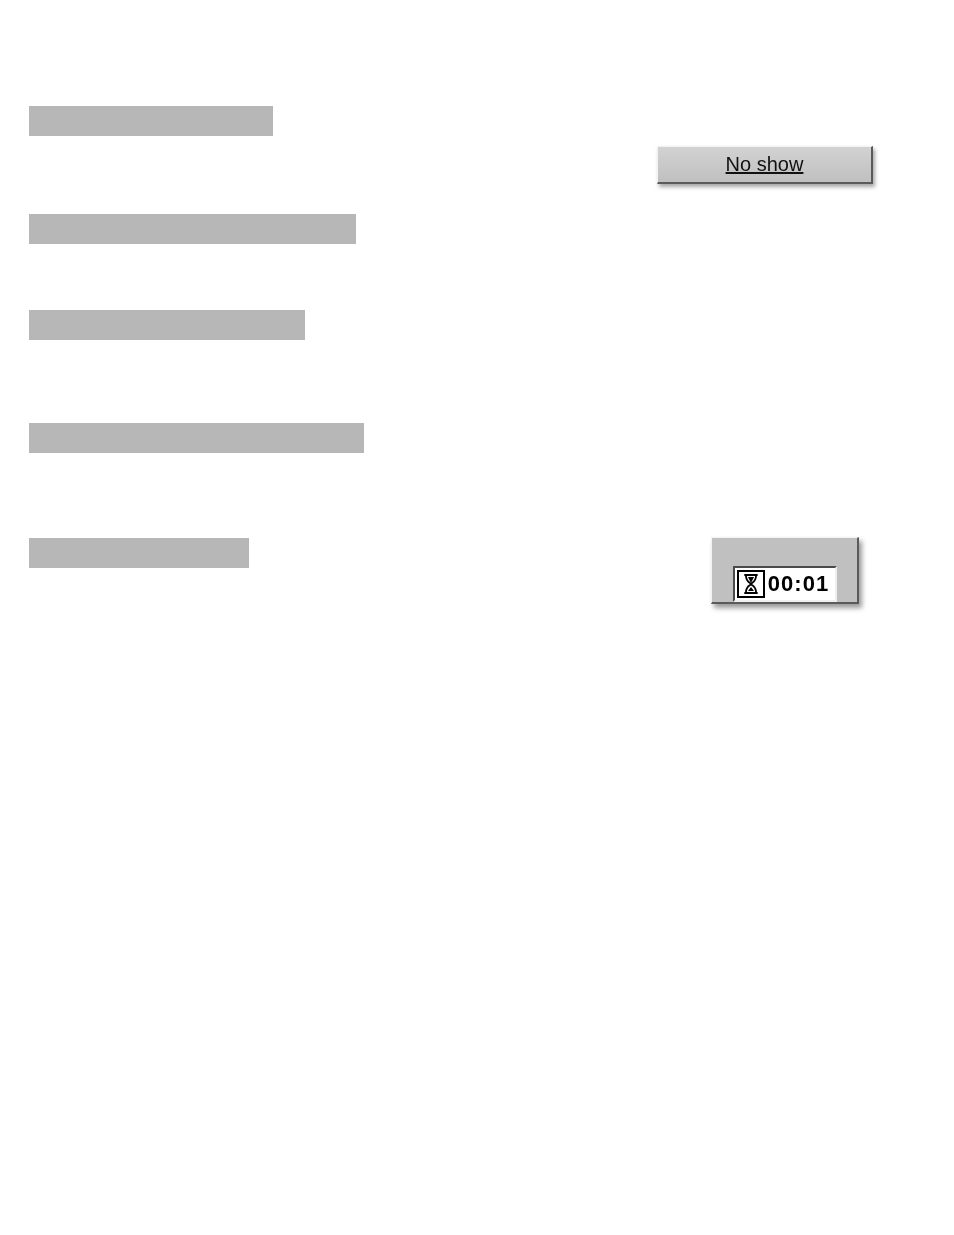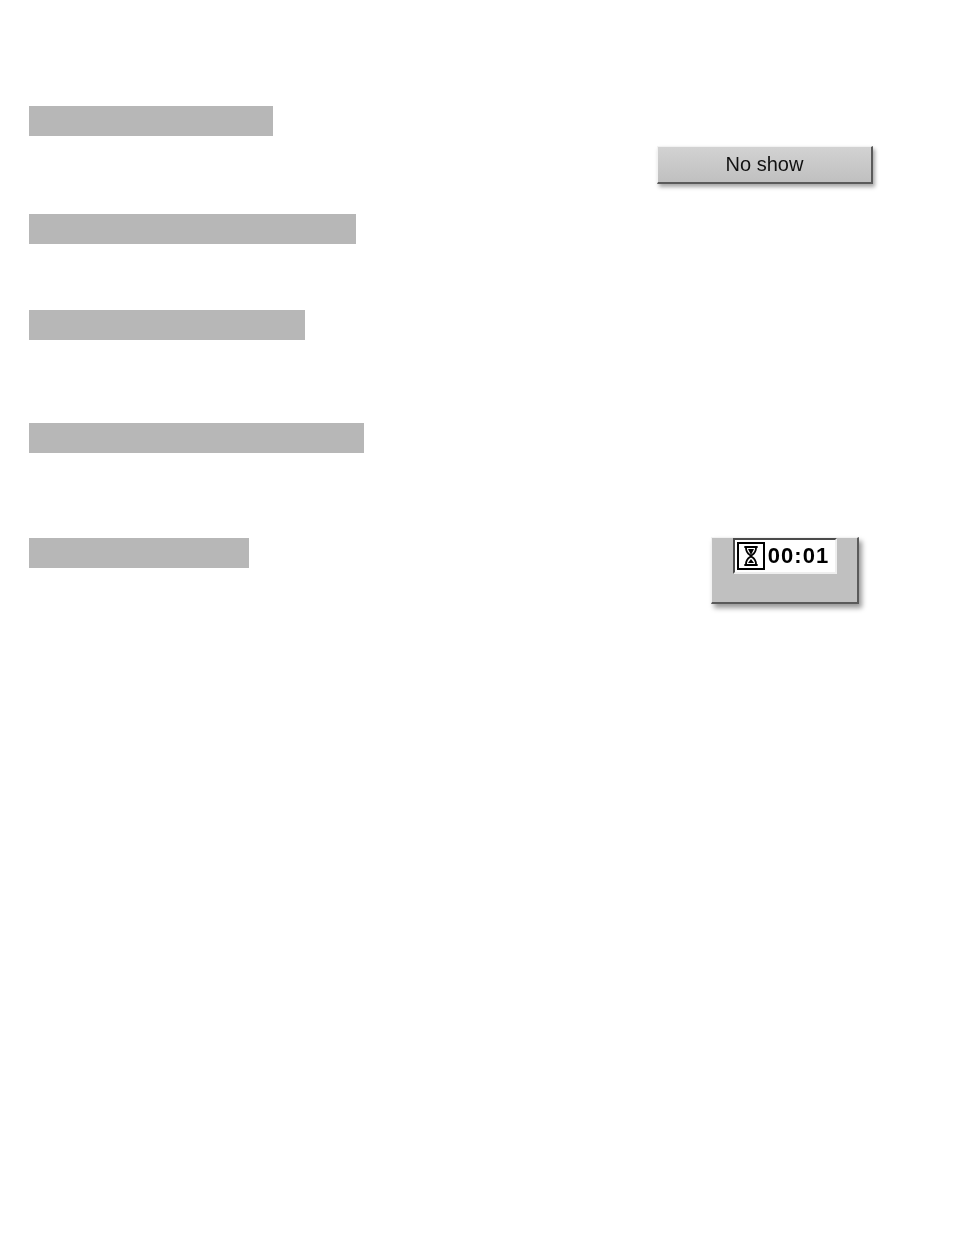--- a/index.html
+++ b/index.html
@@ -23,36 +23,37 @@
       border-right: 2px solid #5a5a5a;
       border-bottom: 2px solid #5a5a5a;
       display: flex;
       align-items: center;
       justify-content: center;
       font-size: 20px;
       color: #111;
       box-shadow: 2px 3px 4px rgba(0,0,0,0.35);
       cursor: pointer;
       user-select: none;
+      text-decoration: underline;
     }
     .btn-no-show  { left: 657px; top: 146px; }
     .btn-normal   { left: 659px; top: 450px; }
 
     .timer-panel {
       position: absolute;
       left: 711px; top: 537px;
       width: 148px; height: 67px;
       background: #c0c0c0;
       border-top: 1px solid #f2f2f2;
       border-left: 1px solid #f2f2f2;
       border-right: 2px solid #5a5a5a;
       border-bottom: 2px solid #5a5a5a;
       box-shadow: 3px 4px 5px rgba(0,0,0,0.4);
       display: flex;
-      align-items: flex-start;
+      align-items: flex-end;
       justify-content: center;
     }
     .timer-inner {
       width: 104px; height: 36px;
       background: #ffffff;
       border-top: 2px solid #4a4a4a;
       border-left: 2px solid #4a4a4a;
       border-right: 2px solid #efefef;
       border-bottom: 2px solid #efefef;
       display: flex;

